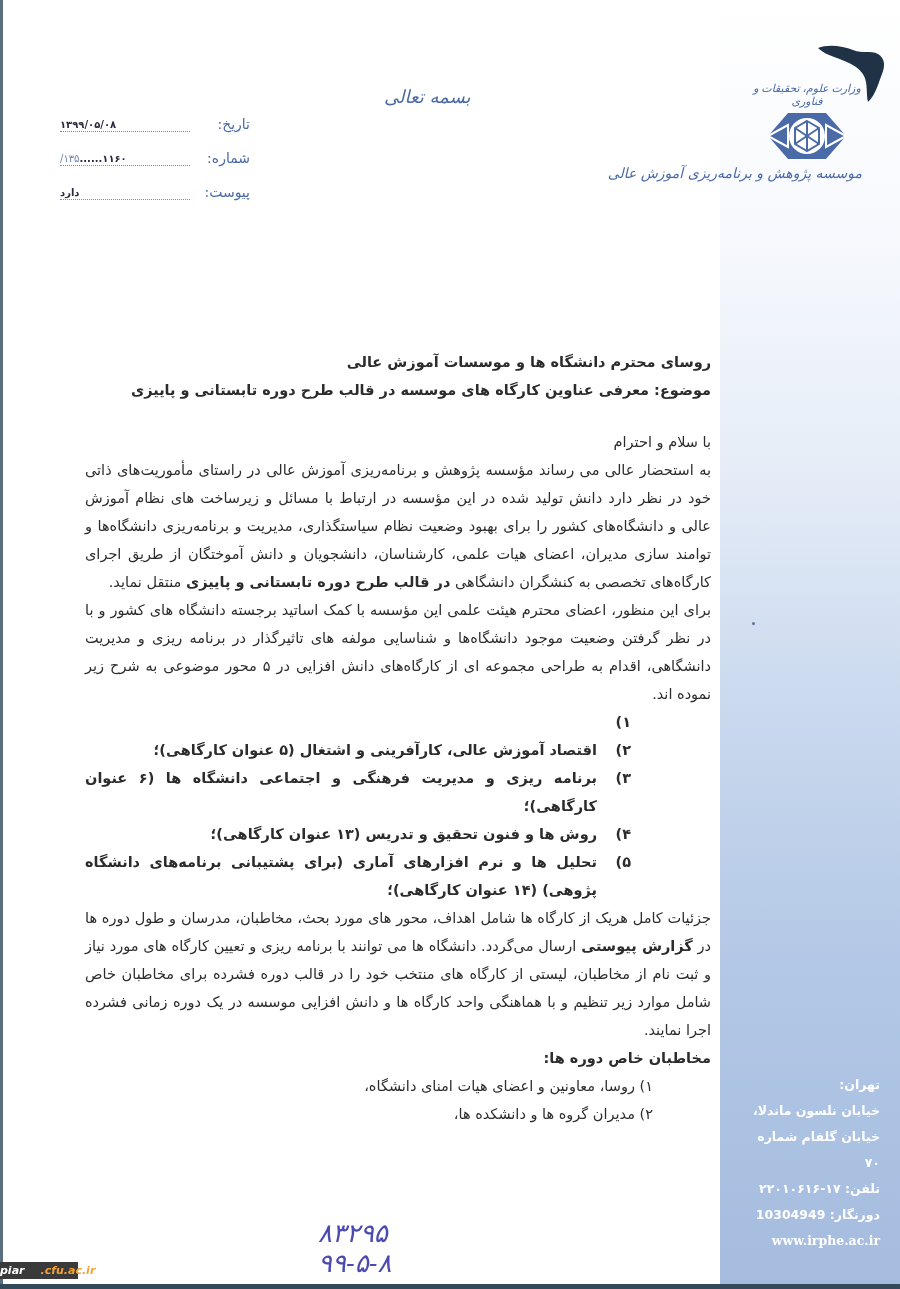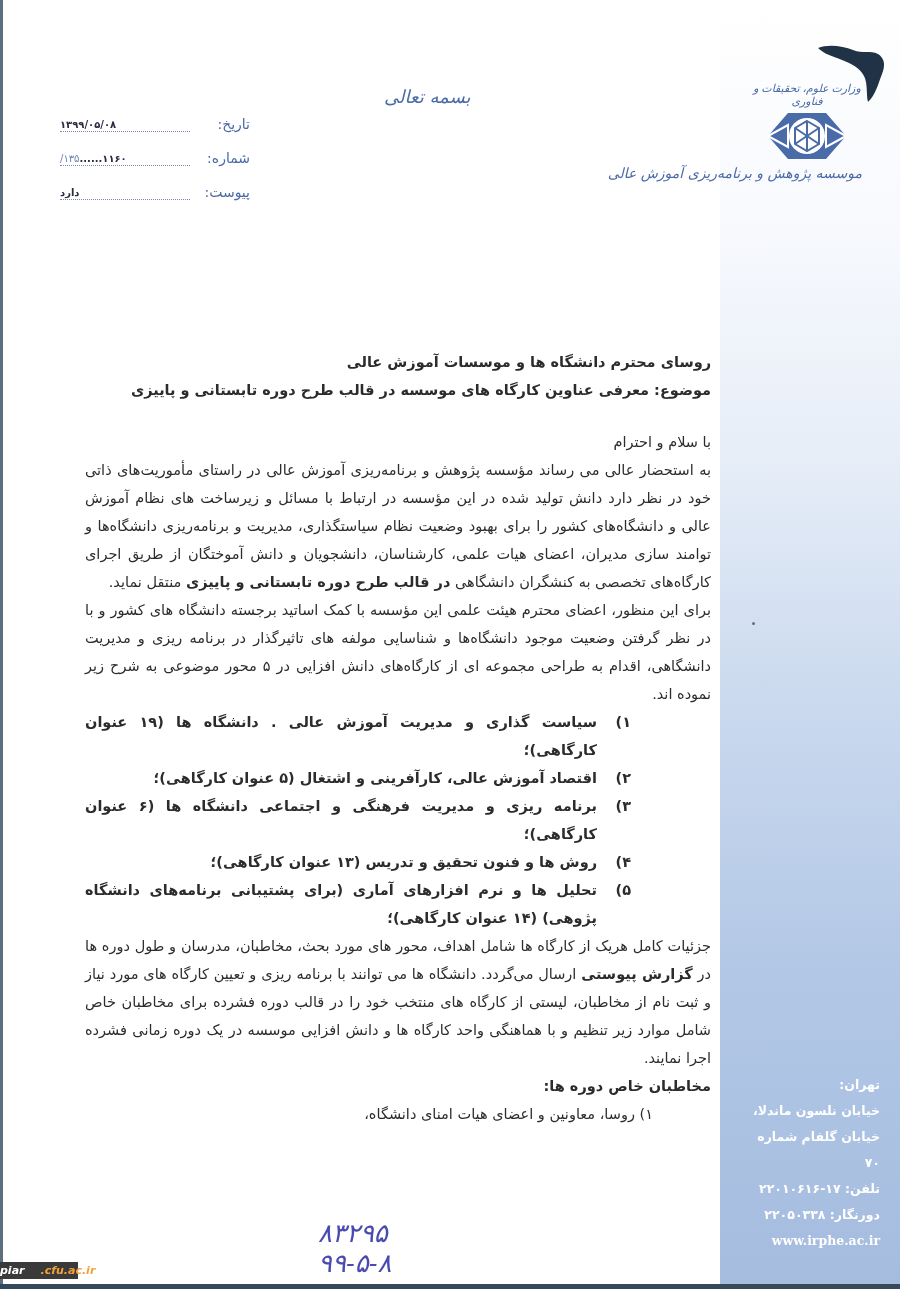--- a/index.html
+++ b/index.html
@@ -128,21 +128,20 @@
 
 <div class="content">
   <p class="addressee">روسای محترم دانشگاه ها و موسسات آموزش عالی</p>
   <p class="subject">موضوع: معرفی عناوین کارگاه های موسسه در قالب طرح دوره تابستانی و پاییزی</p>
   <p class="greeting">با سلام و احترام</p>
   <p class="para"><span>به استحضار عالی می رساند مؤسسه پژوهش و برنامه‌ریزی آموزش عالی در راستای مأموریت‌های ذاتی خود در نظر دارد دانش تولید شده در این مؤسسه در ارتباط با مسائل و زیرساخت های نظام آموزش عالی و دانشگاه‌های کشور را برای بهبود وضعیت نظام سیاستگذاری، مدیریت و برنامه‌ریزی دانشگاه‌ها و توامند سازی مدیران، اعضای هیات علمی، کارشناسان، دانشجویان و دانش آموختگان از طریق اجرای کارگاه‌های تخصصی به کنشگران دانشگاهی </span><span class="b">در قالب طرح دوره تابستانی و پاییزی</span><span> منتقل نماید.</span></p>
   <p class="para">برای این منظور، اعضای محترم هیئت علمی این مؤسسه با کمک اساتید برجسته دانشگاه های کشور و با در نظر گرفتن وضعیت موجود دانشگاه‌ها و شناسایی مولفه های تاثیرگذار در برنامه ریزی و مدیریت دانشگاهی، اقدام به طراحی مجموعه ای از کارگاه‌های دانش افزایی در ۵ محور موضوعی به شرح زیر نموده اند.</p>
   <ol class="topics">
     <li class="indent">
         <span class="num">۱)</span>
-        <span>سیاست گذاری و مدیریت آموزش عالی . دانشگاه ها (۱۹ عنوان کارگاهی)؛</span>
       </li>
     <li class="indent">
         <span class="num">۲)</span>
         <span>اقتصاد آموزش عالی، کارآفرینی و اشتغال (۵ عنوان کارگاهی)؛</span>
       </li>
     <li class="indent">
         <span class="num">۳)</span>
         <span>برنامه ریزی و مدیریت فرهنگی و اجتماعی دانشگاه ها (۶ عنوان کارگاهی)؛</span>
       </li>
     <li class="indent">
@@ -151,31 +150,32 @@
       </li>
     <li class="indent">
         <span class="num">۵)</span>
         <span>تحلیل ها و نرم افزارهای آماری (برای پشتیبانی برنامه‌های دانشگاه پژوهی) (۱۴ عنوان کارگاهی)؛</span>
       </li>
   </ol>
   <p class="para"><span>جزئیات کامل هریک از کارگاه ها شامل اهداف، محور های مورد بحث، مخاطبان، مدرسان و طول دوره ها در </span><span class="b">گزارش پیوستی</span><span> ارسال می‌گردد. دانشگاه ها می توانند با برنامه ریزی و تعیین کارگاه های مورد نیاز و ثبت نام از مخاطبان، لیستی از کارگاه های منتخب خود را در قالب دوره فشرده برای مخاطبان خاص شامل موارد زیر تنظیم و با هماهنگی واحد کارگاه ها و دانش افزایی موسسه در یک دوره زمانی فشرده اجرا نمایند.</span></p>
   <p class="aud-title">مخاطبان خاص دوره ها:</p>
   <ul class="aud-list">
     <li>۱) روسا، معاونین و اعضای هیات امنای دانشگاه،</li>
+    <li>۲) مدیران گروه ها و دانشکده ها،</li>
   </ul>
 </div>
 
 <div class="dot-mark"></div>
 
 <div class="footer-address">
   <div>تهران:</div>
   <div>خیابان نلسون ماندلا،</div>
   <div>خیابان گلفام شماره ۷۰</div>
   <div>تلفن: ۱۷-۲۲۰۱۰۶۱۶</div>
-  <div>دورنگار: ۲۲۰۵۰۳۳۸</div>
+  <div>دورنگار: 10304949</div>
   <div class="url">www.irphe.ac.ir</div>
 </div>
 
 <div class="handwritten">
   <div>۸۳۲۹۵</div>
   <div>۹۹-۵-۸</div>
 </div>
 
 <div class="watermark"><span>piar</span><span class="accent">.cfu.ac.ir</span></div>
 

